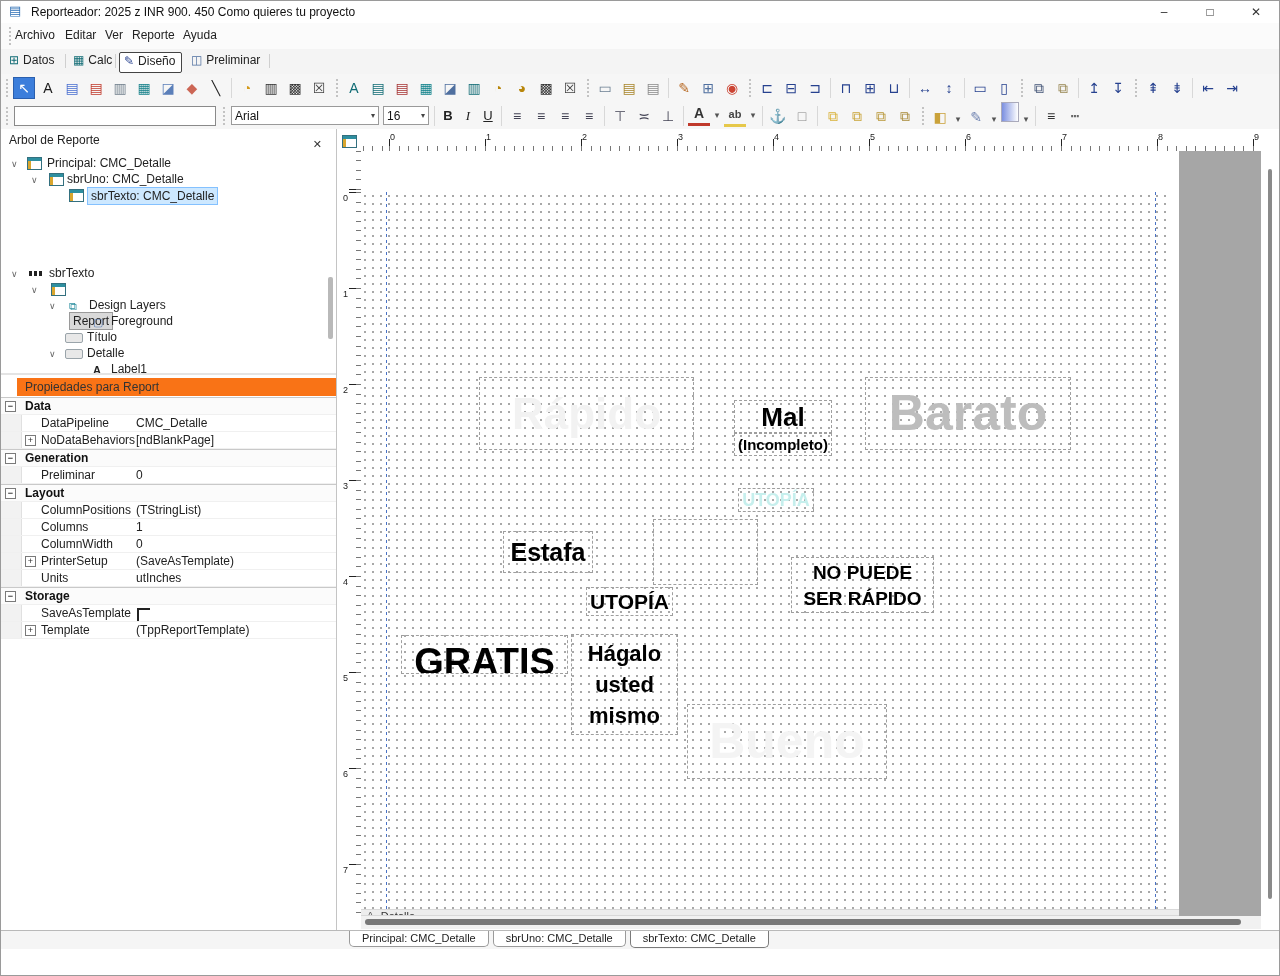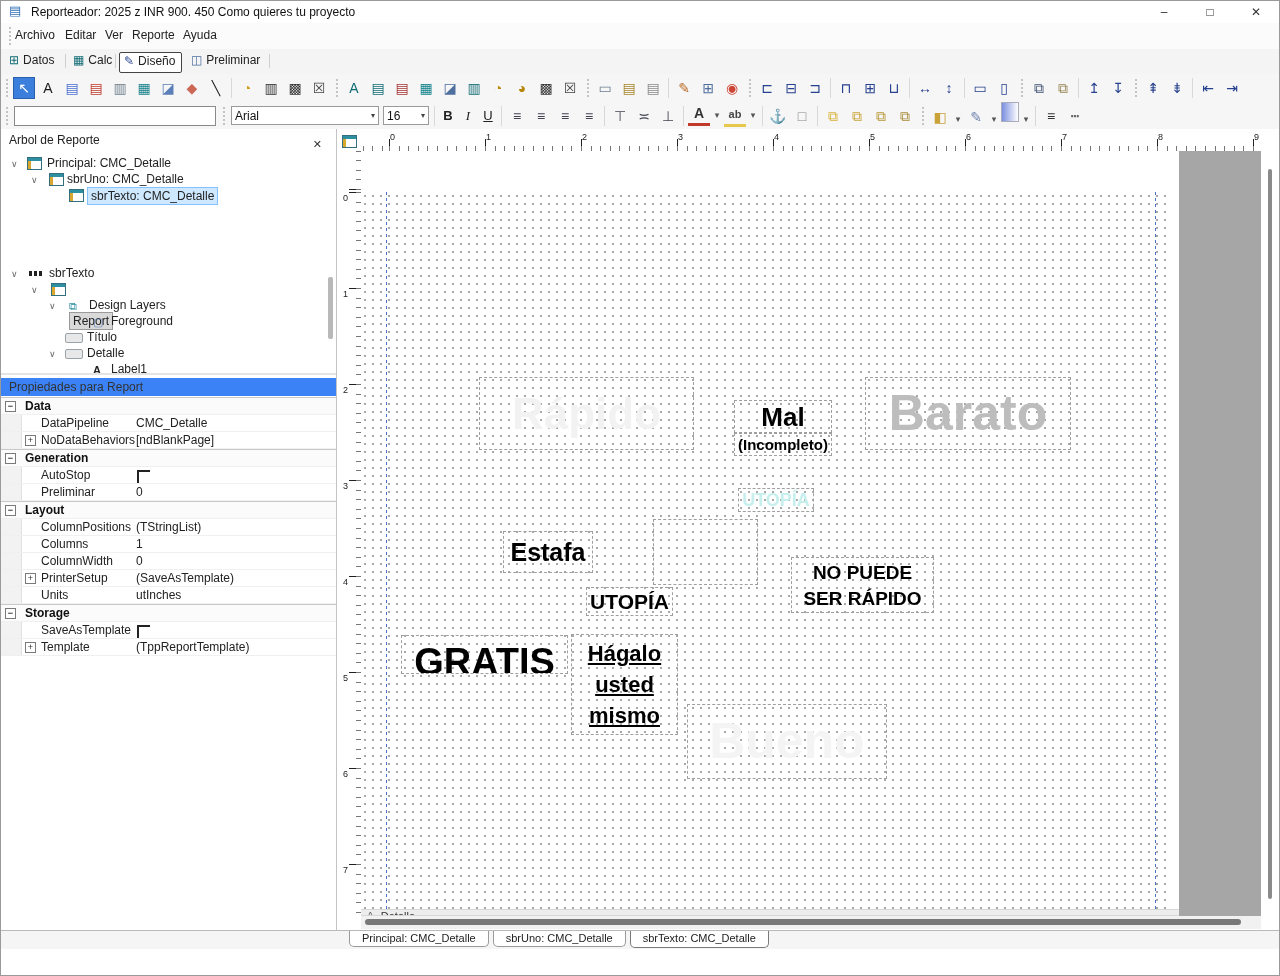--- a/index.html
+++ b/index.html
@@ -60,21 +60,21 @@
   .tsel-blue{background:#cde8ff;border:1px solid #84c1ff;padding:0 3px;}
   .tsel-gray{background:#d9d9d9;border:1px solid #9a9a9a;padding:0 3px;margin-top:31px;}
   .dotsic{position:absolute;top:6px;width:15px;height:5px;background:repeating-linear-gradient(to right,#222 0 3px,transparent 3px 5px);}
   .bnd{position:absolute;top:4px;width:16px;height:8px;border:1px solid #9aa4aa;background:#e8e8e8;border-radius:2px;}
   .pgic{position:absolute;top:1px;font-size:11px;color:#5b7fb9;}
   .lyric{position:absolute;top:1px;font-size:11px;color:#2e8fa0;}
   .aic{position:absolute;top:1px;font-size:11px;color:#222;font-weight:bold;}
   .tree2scroll{position:absolute;left:327px;top:148px;width:5px;height:62px;background:#b9b9b9;border-radius:2px;}
   .psplit{position:absolute;left:0;right:0;top:244px;height:2px;background:#e4e4e4;}
   
-  .props-title{position:absolute;left:0;top:249px;right:0;height:18px;font-size:12px;color:#333;padding-left:8px;background:#3b82f6;line-height:18px;}
+  .props-title{position:absolute;left:16px;top:249px;right:0;height:18px;font-size:12px;color:#333;padding-left:8px;background:#f97316;line-height:18px;}
   .pgrid{position:absolute;left:0;top:268px;right:0;}
   .prow{position:relative;height:16px;font-size:12px;line-height:16px;border-bottom:1px solid #f0f0f0;}
   .prow .gut{position:absolute;left:0;top:0;bottom:0;width:20px;background:#f2f2f2;border-right:1px solid #e0e0e0;}
   .prow.section{font-weight:bold;border-top:1px solid #c9c9c9;background:#fbfbfb;}
   .prow.section .sname{position:absolute;left:24px;}
   .expbox{position:absolute;left:4px;top:3px;width:9px;height:9px;border:1px solid #7a7a7a;background:#fff;
     font-size:9px;line-height:8px;text-align:center;color:#333;}
   .expbox.inrow{left:24px;}
   .pname{position:absolute;left:40px;color:#222;}
   .pval{position:absolute;left:135px;color:#222;}
@@ -309,25 +309,20 @@
             <span class="expbox inrow">+</span>
             <span class="pname">NoDataBehaviors</span>
             <span class="pval">[ndBlankPage]</span>
           </div>
         <div class="prow section">
             <span class="expbox">−</span>
             <span class="sname">Generation</span>
           </div>
         <div class="prow">
             <span class="gut"></span>
-            <span class="pname">AutoStop</span>
-            <span class="pcheck"></span>
-          </div>
-        <div class="prow">
-            <span class="gut"></span>
             <span class="pname">Preliminar</span>
             <span class="pval">0</span>
           </div>
         <div class="prow section">
             <span class="expbox">−</span>
             <span class="sname">Layout</span>
           </div>
         <div class="prow">
             <span class="gut"></span>
             <span class="pname">ColumnPositions</span>
@@ -411,21 +406,21 @@
           <div class="clabel l-mal" style="color: rgb(0, 0, 0);"><span>Mal</span></div>
           <div class="clabel l-incompleto" style="color: rgb(0, 0, 0);"><span>(Incompleto)</span></div>
           <div class="clabel l-barato" style="color: rgb(189, 189, 189);"><span>Barato</span></div>
           <div class="clabel l-utopia-cyan" style="color: rgb(198, 239, 237);"><span>UTOPÍA</span></div>
           <div class="clabel l-estafa" style="color: rgb(0, 0, 0);"><span>Estafa</span></div>
           <div class="clabel l-empty" style="color: rgb(255, 255, 255);"><span></span></div>
           <div class="clabel l-nopuede" style="color: rgb(0, 0, 0);"><span>NO PUEDE
 SER RÁPIDO</span></div>
           <div class="clabel l-utopia-black" style="color: rgb(0, 0, 0);"><span>UTOPÍA</span></div>
           <div class="clabel l-gratis" style="color: rgb(0, 0, 0);"><span>GRATIS</span></div>
-          <div class="clabel l-hagalo" style="color: rgb(0, 0, 0); text-decoration: underline;"><span>Hágalo
+          <div class="clabel l-hagalo" style="color: rgb(0, 0, 0);"><span>Hágalo
 usted
 mismo</span></div>
           <div class="clabel l-bueno" style="color: rgb(244, 244, 244);"><span>Bueno</span></div>
         </div>
 
         <div class="bandbar bb-detail">
           <span class="bchev">^</span>
           <span>Detalle</span>
         </div>
 

